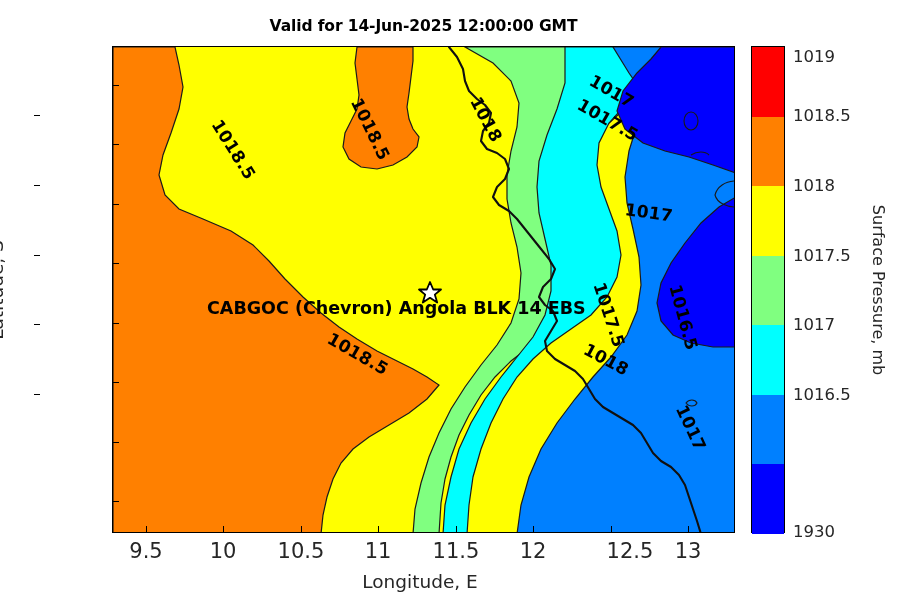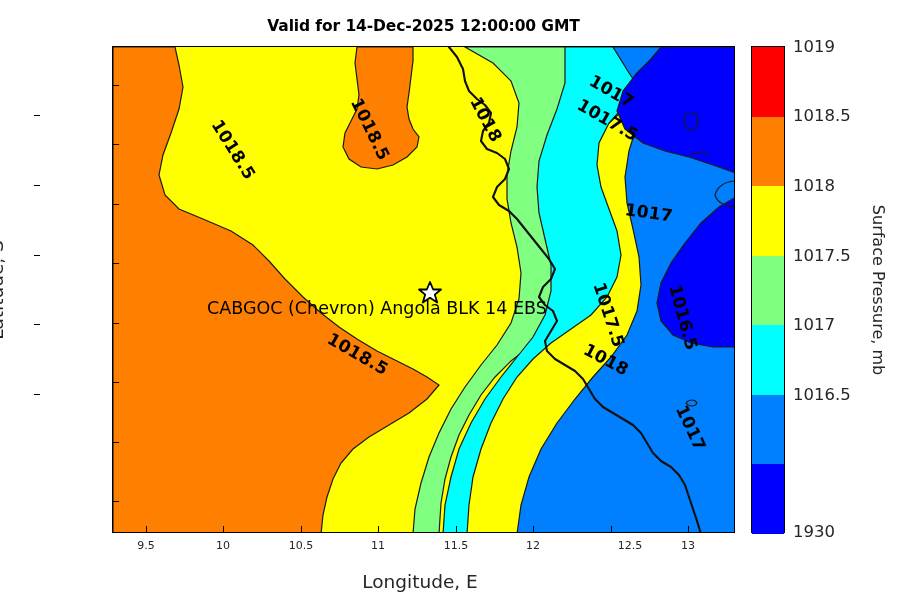--- a/index.html
+++ b/index.html
@@ -20,21 +20,21 @@
 
   
   .plot{
     position:absolute;left:112px;top:46px;width:623px;height:487px;
     border:1.4px solid #000;box-sizing:border-box;overflow:hidden;
     background:#FFFF00;
   }
   .plot svg{position:absolute;left:0;top:0;}
   .ytick-mark{position:absolute;width:7px;height:1.4px;background:#000;}
   .xtick{
-    position:absolute;font-size:11px;color:#262626;
+    position:absolute;font-size:21px;color:#262626;
     white-space:nowrap;transform:translateX(-50%);
   }
   .xtick-mark{position:absolute;width:1.4px;height:7px;background:#000;}
 
   .ylabel{
     position:absolute;left:-4px;top:290px;
     transform:translate(-50%,-50%) rotate(-90deg);
     transform-origin:center center;
     font-size:18.5px;color:#262626;white-space:nowrap;
   }
@@ -62,30 +62,30 @@
     font-size:16px;color:#262626;white-space:nowrap;
   }
 
   
   .clabel{
     position:absolute;font-size:17px;font-weight:bold;color:#000;
     white-space:nowrap;transform-origin:0 50%;
     letter-spacing:0.2px;
   }
   .stn-label{
-    position:absolute;font-size:17.5px;font-weight:normal;color:#000;
+    position:absolute;font-size:17.5px;font-weight:bold;color:#000;
     white-space:nowrap;transform:translateY(-50%);
   }
 </style>
 </head>
 <body>
 
 <div id="root">
 
-  <div class="title">Valid for 14-Dec-2025 12:00:00 GMT</div>
+  <div class="title">Valid for 14-Jun-2025 12:00:00 GMT</div>
 
   <div class="plot">
     <svg width="623" height="487" viewBox="0 0 623 487">
 
       <rect x="0" y="0" width="623" height="487" fill="#FFFF00"></rect>
 
       <path fill="#FF8000" stroke="#1a1a1a" stroke-width="1.2" d="M0,0 L62,0 L66,18 L70,40 L66,62 L58,86 L50,108 L46,128 L52,148 L66,162 L90,172
            L118,184 L140,198 L156,214 L172,232 L190,250 L208,266 L226,280 L244,292
            L264,304 L284,314 L300,322 L314,330 L326,338 L314,352 L296,366 L276,378
            L256,390 L240,402 L228,416 L220,432 L214,450 L210,468 L208,487 L0,487 Z"></path>
@@ -212,21 +212,21 @@
   </div>
 
   <div>
     <div class="cbar-tick" style="top:115px;"></div>
     <div class="cbar-tick" style="top:185px;"></div>
     <div class="cbar-tick" style="top:255px;"></div>
     <div class="cbar-tick" style="top:324px;"></div>
     <div class="cbar-tick" style="top:394px;"></div>
   </div>
 
-  <div class="cbar-lab" style="top:46px;">1019</div>
+  <div class="cbar-lab" style="top:56px;">1019</div>
   <div class="cbar-lab" style="top:115px;">1018.5</div>
   <div class="cbar-lab" style="top:185px;">1018</div>
   <div class="cbar-lab" style="top:255px;">1017.5</div>
   <div class="cbar-lab" style="top:324px;">1017</div>
   <div class="cbar-lab" style="top:394px;">1016.5</div>
   <div class="cbar-lab" style="top:531px;">1930</div>
 
   <div class="cbar-title">Surface Pressure, mb</div>
 
 </div>

